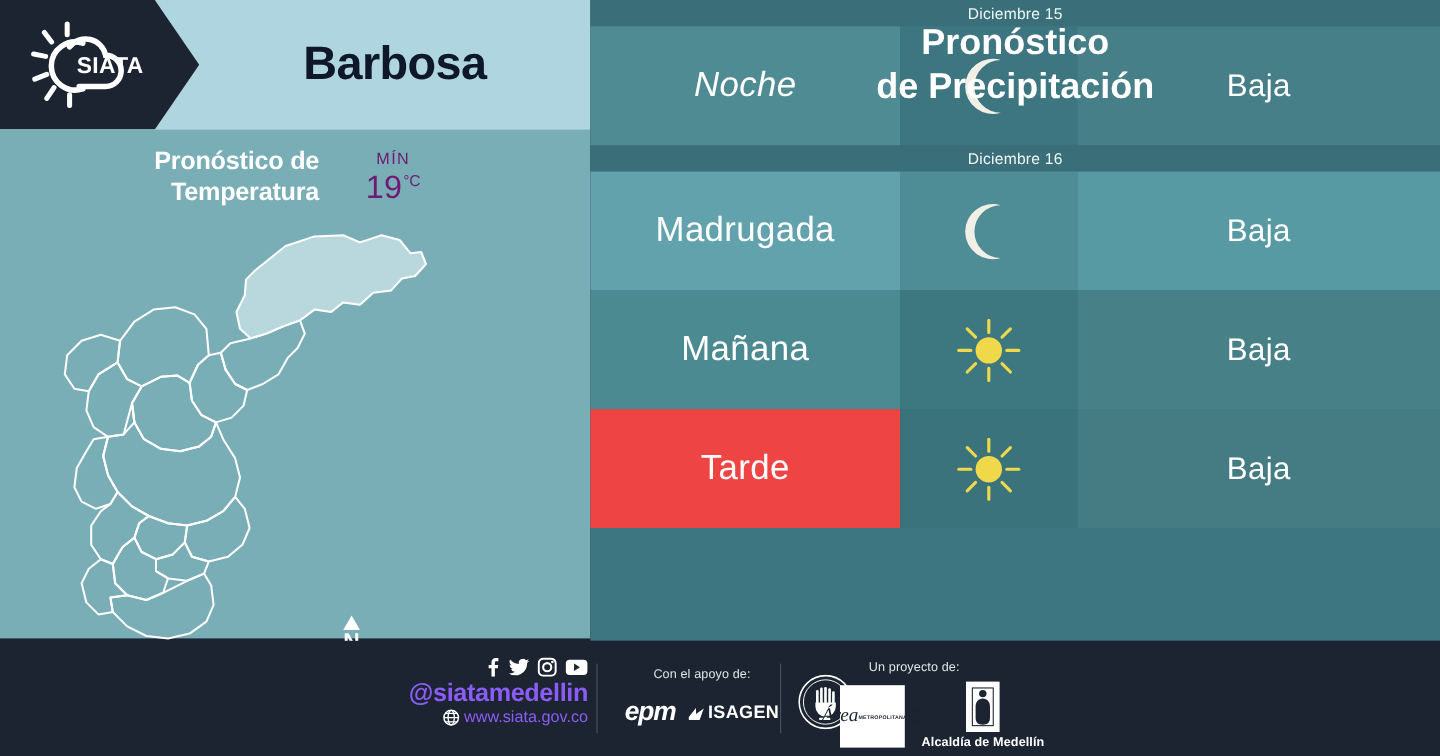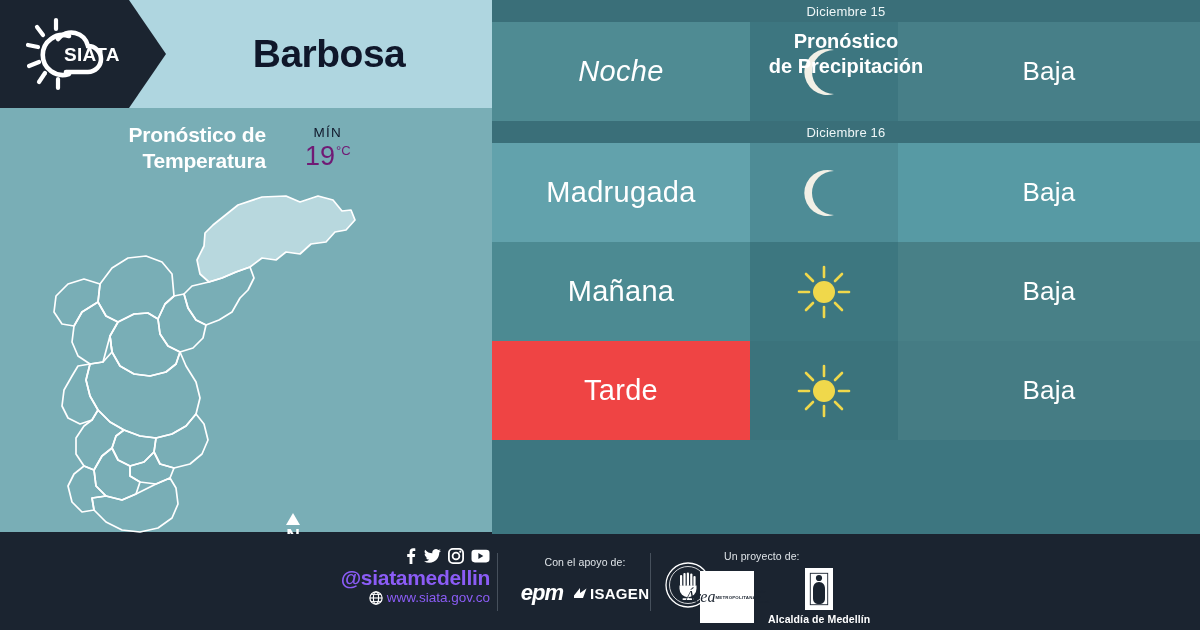--- a/index.html
+++ b/index.html
@@ -38,21 +38,21 @@
     position:absolute; left:0; top:108px; width:492px; height:80px;
     display:flex; align-items:center; justify-content:center; gap:26px;
   }
   .temp-label{
     color:#ffffff; font-weight:bold; font-size:21px; line-height:1.22;
     text-align:right; letter-spacing:-0.2px;
   }
   .temp-values{ display:flex; align-items:flex-start; }
   .temp-col{ display:flex; flex-direction:column; align-items:center; padding:0 13px; }
   .temp-col.divider{ border-left:2px solid #a9cdd4; }
-  .tcap{ color:#0f172a; font-size:13.5px; letter-spacing:1.2px; margin-bottom:1px;text-align:right; }
+  .tcap{ color:#701a75; font-size:13.5px; letter-spacing:1.2px; margin-bottom:1px;text-align:right; }
   .tval{ color:#701a75; font-size:27px; font-weight:300; letter-spacing:0px;text-align:center; }
   .tval sup{ font-size:13px; vertical-align:super; margin-left:1px; }
   .tval .unit{ font-size:13px; vertical-align:super; margin-left:4px; }
 
   .map-wrap{ position:absolute; left:0; top:186px; width:492px; height:348px; }
   .map-wrap svg{ display:block; width:100%; height:100%; }
   .compass{
     position:absolute; left:278px; top:327px; width:30px; text-align:center;
     color:#ffffff; font-weight:bold; font-size:19px; line-height:1;
   }
@@ -63,21 +63,21 @@
   }
 
   
   .right-panel{
     position:absolute; left:492px; top:0; width:708px; height:534px;
     background:#3d7680;
   }
   .rp-title{
     position:absolute; left:0; top:0; width:708px; height:108px;
     display:flex; flex-direction:column; align-items:center; justify-content:center;
-    color:#ffffff; font-size:20px; font-weight:bold; line-height:1.25;
+    color:#ffffff; font-size:30px; font-weight:bold; line-height:1.25;
   }
   .date-band{
     width:708px; height:22px; background:#3a6f79;
     display:flex; align-items:center; justify-content:center;
     color:#eef6f7; font-size:13px; letter-spacing:0.2px;
   }
   .fc-row{
     width:708px; height:99px; display:flex; align-items:stretch;
   }
   .fc-row .c-period{ width:258px; display:flex; align-items:center; justify-content:center; }
@@ -110,21 +110,21 @@
     position:absolute; left:330px; top:14px; width:160px; text-align:right; color:#8b5cf6;
   }
   .f-icons{ display:flex; gap:7px; justify-content:flex-end; align-items:center; margin-bottom:2px; }
   .f-handle{ font-size:21px; font-weight:bold; letter-spacing:-0.3px; line-height:1.15; }
   .f-web{ font-size:13.5px; display:flex; align-items:center; justify-content:flex-end; gap:4px; }
   .vsep{ position:absolute; width:1px; height:58px; background:#46505c; top:19px; }
   .f-col-cap{ color:#dfe4e8; font-size:10.5px; text-align:center; letter-spacing:0.1px; }
   .f-support{ position:absolute; left:505px; top:22px; width:160px; }
   .f-support .logos{ display:flex; align-items:center; justify-content:center; gap:10px; margin-top:12px; }
   .epm-logo{ color:#fff; font-size:22px; font-weight:bold; letter-spacing:-1px; font-style:italic; }
-  .isagen-logo{ color:#fff; font-size:15px; font-weight:bold; letter-spacing:0.3px; display:flex; align-items:center; gap:2px;}
+  .isagen-logo{ color:#fff; font-size:15px; font-weight:bold; letter-spacing:0.3px; display:flex; align-items:flex-end; gap:2px;}
   .f-project{ position:absolute; left:700px; top:16px; width:200px; }
   .f-project .logos{ display:flex; align-items:center; justify-content:flex-start; gap:14px; margin-top:6px; }
   .seal{ position:absolute; left:665px; top:28px; }
   .area-logo{ width:54px; height:52px; background:#fff; display:flex; flex-direction:row;
               align-items:center; justify-content:center; padding:3px; }
   .area-script{ color:#1b2430; font-size:16px; font-style:italic; font-family:"Liberation Serif", serif; line-height:1; }
   .area-sub1{ color:#1b2430; font-size:4.4px; font-weight:bold; letter-spacing:0.2px; margin-top:2px;}
   .area-sub2{ color:#1b2430; font-size:4.2px; letter-spacing:0.1px; }
   .alc-wrap{ display:flex; flex-direction:column; align-items:center; gap:3px; }
   .alc-mark{ width:28px; height:42px; background:#fff; display:flex; align-items:center; justify-content:center; }

